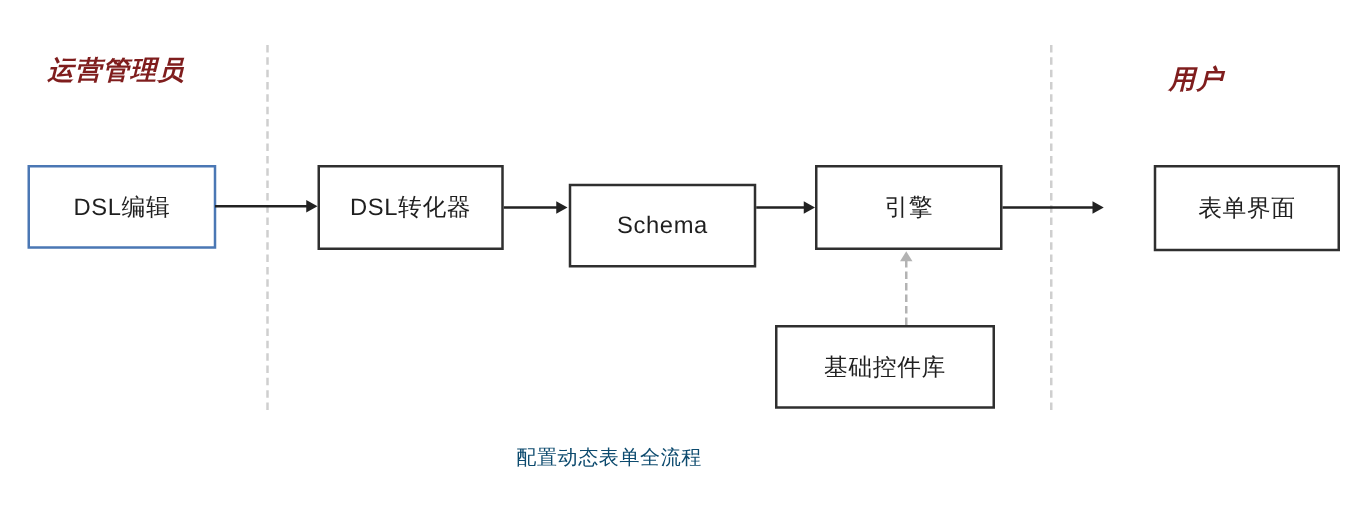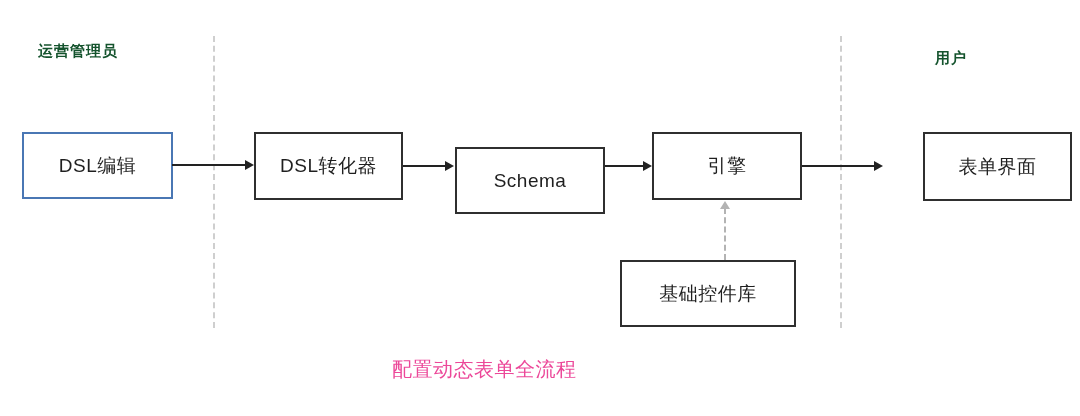--- a/index.html
+++ b/index.html
@@ -10,25 +10,26 @@
   }
   .stage {
     position: relative;
     width: 1080px;
     height: 416px;
     background: #ffffff;
     overflow: hidden;
   }
   .lane-label {
     position: absolute;
-    font-size: 15px;
+    font-size: 21px;
     font-weight: 700;
-    color: #14532d;
+    color: #7f1d1d;
     letter-spacing: 1px;
     white-space: nowrap;
+    font-style: italic;
   }
   .divider {
     position: absolute;
     top: 36px;
     height: 292px;
     width: 0;
     border-left: 2px dashed #cfcfcf;
     z-index: 1;
   }
   .node {
@@ -90,24 +91,24 @@
     top: -1px;
     left: 1px;
     width: 0;
     height: 0;
     border-bottom: 8px solid #b3b3b3;
     border-left: 5px solid transparent;
     border-right: 5px solid transparent;
   }
   .caption {
     position: absolute;
-    left: 392px;
+    left: 413px;
     top: 356px;
-    font-size: 20px;
-    color: #ec4899;
+    font-size: 16px;
+    color: #0c4a6e;
     letter-spacing: 0.5px;
     white-space: nowrap;
   }
 </style>
 </head>
 <body>
 
 <div class="stage">
 
   <div class="lane-label" style="left:38px; top:42px;">运营管理员</div>

